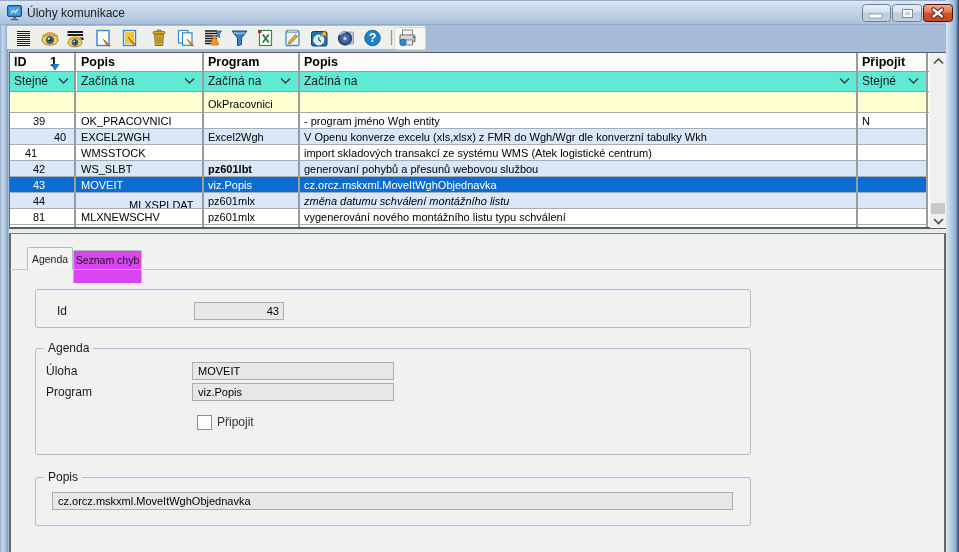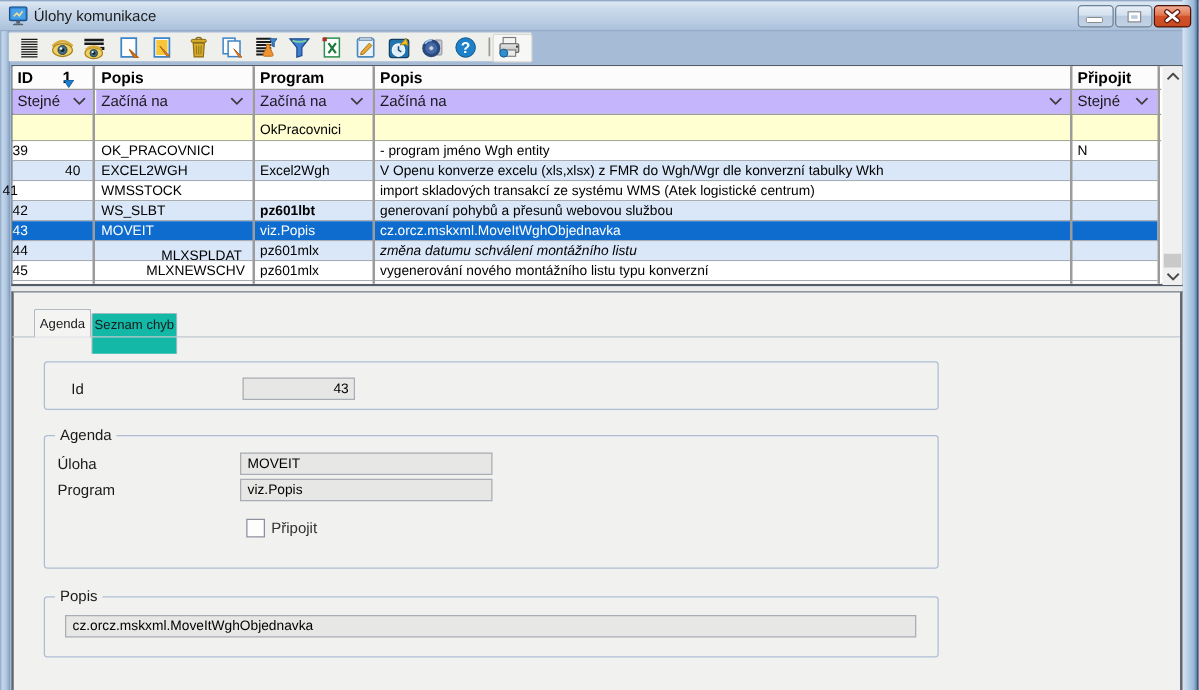--- a/index.html
+++ b/index.html
@@ -12,24 +12,24 @@
   #btop{left:0;top:0;width:959px;height:1px;background:#93a9c6;}
   
   #title{left:0;top:1px;width:959px;height:24px;background:linear-gradient(to bottom,#dde9f4 0%,#ccdbec 25%,#bed0e5 60%,#b2c7e0 85%,#abc0d9 100%);border-bottom:1px solid #94aac6;box-sizing:border-box;}
   #titletext{left:27px;top:6px;font-size:12px;color:#1c1c1c;}
   
   #toolbar{left:7px;top:26px;width:418px;height:23px;background:#efefec;}
   #tbprint{left:394px;top:27px;width:30px;height:21px;background:#f7f7f5;border:1px solid #d8d8d4;border-radius:2px;}
   
   #grid{left:9px;top:52px;width:937px;height:177px;background:#ffffff;border:1px solid #565d66;border-left:2px solid #6a6f75;border-bottom:2px solid #565d66;box-sizing:border-box;}
   .hdr{top:53px;height:18px;background:#fcfcfc;font-weight:bold;font-size:12.5px;color:#000;line-height:18px;padding-left:4px;box-sizing:border-box;}
-  .flt{top:72px;height:19px;background:#c4b5fd;font-size:12px;white-space:nowrap;color:#1a1a1a;line-height:19px;padding-left:4px;box-sizing:border-box;}
+  .flt{top:72px;height:19px;background:#5eead4;font-size:12px;white-space:nowrap;color:#1a1a1a;line-height:19px;padding-left:4px;box-sizing:border-box;}
   .ylw{top:92px;height:20px;background:#ffffd2;}
   .row{height:16px;font-size:11px;line-height:16px;color:#000;white-space:nowrap;}
-  .cellnum{text-align:left;padding-right:2px;box-sizing:border-box;}
+  .cellnum{text-align:center;padding-right:2px;box-sizing:border-box;}
   .colsep{top:53px;width:2px;height:174px;background:#9b9b9b;}
   .rowsep{height:1px;background:#a8adb3;}
   
   #vsb{left:930px;top:53px;width:16px;height:175px;background:#f0f0f0;}
   
   #panel{left:9px;top:233px;width:937px;height:319px;background:#f1f1f0;border-top:1px solid #777d85;border-left:2px solid #62676d;border-right:2px solid #62676d;box-sizing:border-box;}
   .tab{font-size:10.5px;color:#1a1a1a;box-sizing:border-box;white-space:nowrap;}
   #tabline{left:10px;top:269px;width:934px;height:1px;background:#c0c7cf;}
   .gbox{left:35px;width:716px;border:1px solid #aebdd3;border-radius:3px;box-sizing:border-box;}
   .legend{background:#f1f1f0;font-size:12px;color:#1a1a1a;padding:0 4px;line-height:12px;}
@@ -261,24 +261,24 @@
   <div class="abs row" style="left:208px;top:177px;color:#ffffff;">viz.Popis</div>
   <div class="abs row" style="left:304px;top:177px;color:#ffffff;">cz.orcz.mskxml.MoveItWghObjednavka</div>
   <div class="abs rowsep" style="left:10px;top:192px;width:916px;"></div>
   <div class="abs row" style="left:10px;top:193px;width:916px;background:#d9e7f8;"></div>
   <div class="abs row cellnum" style="left:10px;top:193px;width:60px;color:#000000;">44</div>
   <div class="abs row" style="left:81px;top:197px;color:#000000;margin-left:48px;">MLXSPLDAT</div>
   <div class="abs row" style="left:208px;top:193px;color:#000000;">pz601mlx</div>
   <div class="abs row" style="left:304px;top:193px;color:#000000;font-style:italic;">změna datumu schválení montážního listu</div>
   <div class="abs rowsep" style="left:10px;top:208px;width:916px;"></div>
   <div class="abs row" style="left:10px;top:209px;width:916px;background:#ffffff;"></div>
-  <div class="abs row cellnum" style="left:10px;top:209px;width:60px;color:#000000;">45</div>
-  <div class="abs row" style="left:81px;top:209px;color:#000000;margin-left:36px;">MLXNEWSCHV</div>
+  <div class="abs row cellnum" style="left:10px;top:209px;width:60px;color:#000000;">81</div>
+  <div class="abs row" style="left:81px;top:209px;color:#000000;">MLXNEWSCHV</div>
   <div class="abs row" style="left:208px;top:209px;color:#000000;">pz601mlx</div>
-  <div class="abs row" style="left:304px;top:209px;color:#000000;">vygenerování nového montážního listu typu konverzní</div>
+  <div class="abs row" style="left:304px;top:209px;color:#000000;">vygenerování nového montážního listu typu schválení</div>
   <div class="abs rowsep" style="left:10px;top:224px;width:916px;"></div>
   <div class="abs" style="left:10px;top:225px;width:919px;height:2px;background:#ffffff;"></div>
 
   <div class="abs colsep" style="left:74px;"></div>
   <div class="abs colsep" style="left:202px;"></div>
   <div class="abs colsep" style="left:298px;"></div>
   <div class="abs colsep" style="left:856px;"></div>
   <div class="abs colsep" style="left:926px;"></div>
 
   <div class="abs" id="vsb"></div>
@@ -287,21 +287,21 @@
     </svg>
   <div class="abs" style="left:931px;top:203px;width:14px;height:11px;background:#c9c9c9;"></div>
   <svg class="abs" style="left:933px;top:218px" width="11" height="7">
       <path d="M1 1 L5.5 5.5 L10 1" stroke="#4a4a4a" stroke-width="1.6" fill="none"></path>
     </svg>
   <div class="abs" style="left:9px;top:229px;width:937px;height:4px;background:#e9eaea;"></div>
 
   <div class="abs" id="panel"></div>
 
   <div class="abs tab" style="left:27px;top:247px;width:46px;height:23px;background:#f4f4f3;border:1px solid #b2bac3;border-bottom:none;border-radius:2px 2px 0 0;line-height:22px;text-align:center;">Agenda</div>
-  <div class="abs tab" style="left:73px;top:250px;width:69px;height:33px;background:#14b8a6;border:1px solid #b2bac3;border-bottom:none;border-radius:2px 2px 0 0;line-height:19px;text-align:center;">Seznam chyb</div>
+  <div class="abs tab" style="left:73px;top:250px;width:69px;height:33px;background:#d946ef;border:1px solid #b2bac3;border-bottom:none;border-radius:2px 2px 0 0;line-height:19px;text-align:center;">Seznam chyb</div>
   <div class="abs" id="tabline"></div>
   <div class="abs" style="left:28px;top:269px;width:44px;height:1px;background:#f4f4f3;"></div>
 
   <div class="abs gbox" style="top:289px;height:39px;"></div>
   <div class="abs lbl" style="left:57px;top:304px;">Id</div>
   <div class="abs fld" style="left:194px;top:302px;width:90px;height:18px;line-height:16px;text-align:right;padding-right:4px;">43</div>
 
   <div class="abs gbox" style="top:348px;height:107px;"></div>
   <div class="abs legend" style="left:44px;top:342px;">Agenda</div>
   <div class="abs lbl" style="left:46px;top:364px;">Úloha</div>

